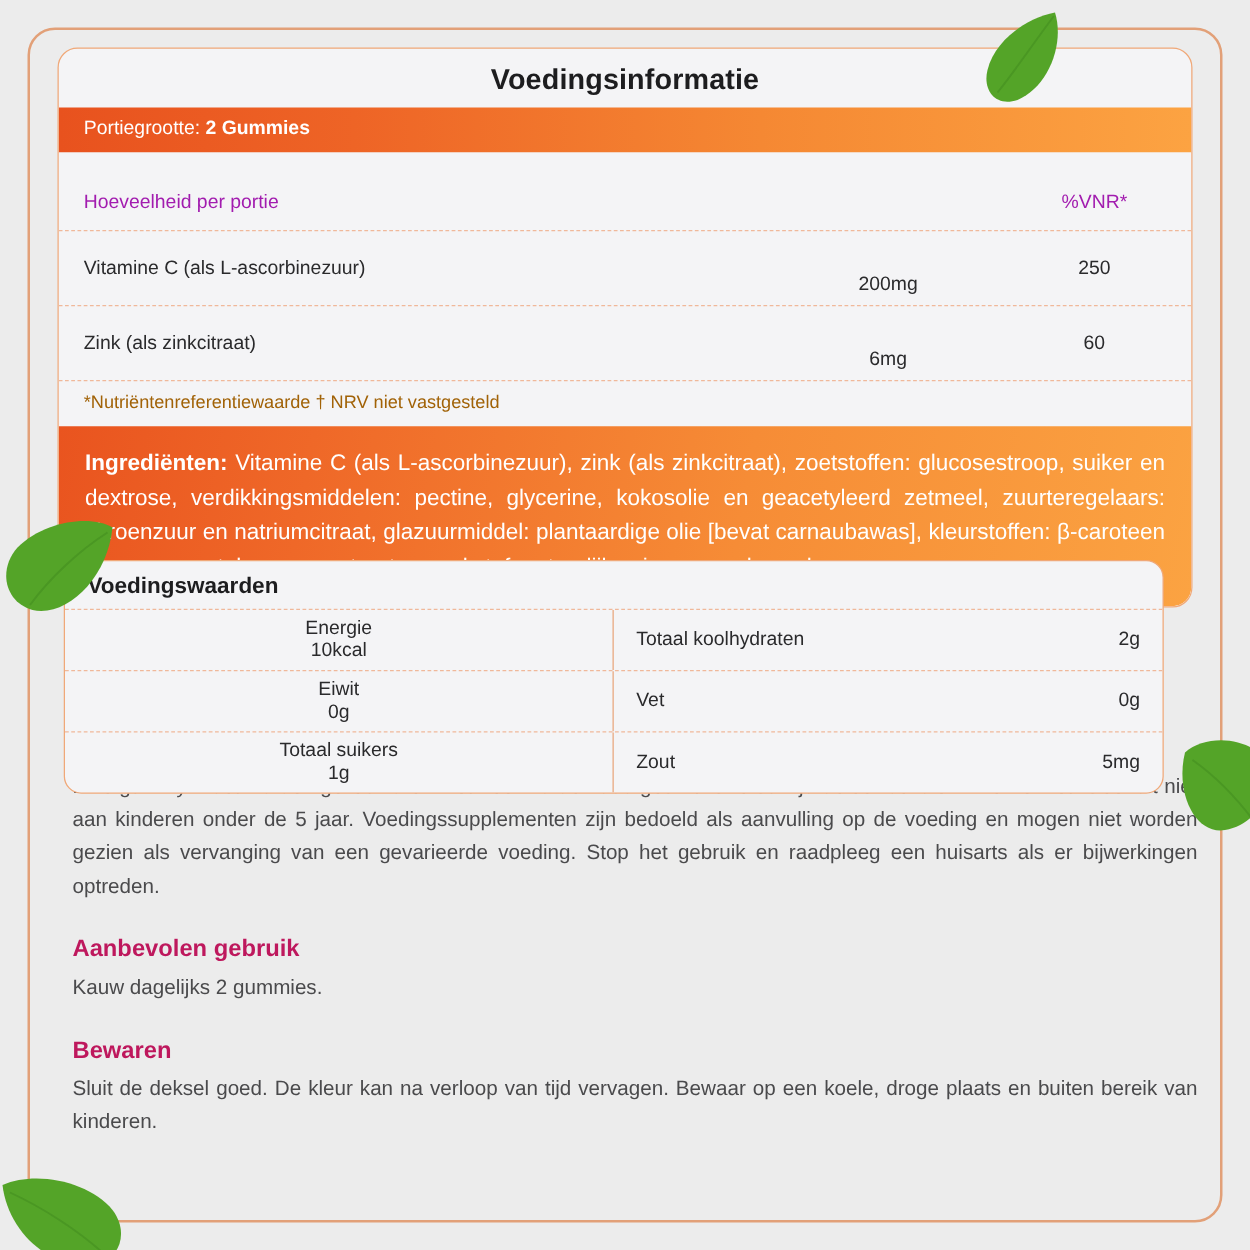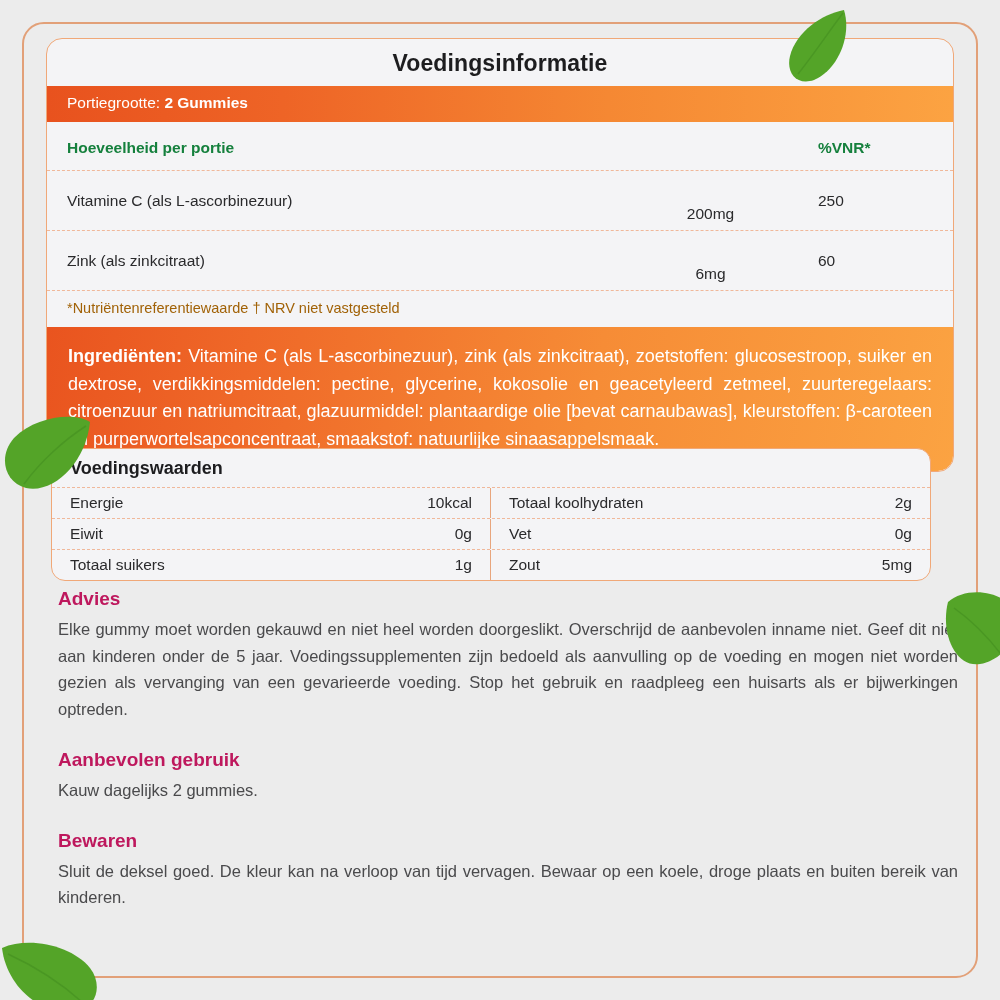--- a/index.html
+++ b/index.html
@@ -71,28 +71,28 @@
 
   .facts-row {
     display: flex;
     align-items: center;
     padding: 7px 20px;
     font-size: 15.5px;
     color: #2a2a2c;
     border-bottom: 1px dashed #f0b89a;
   }
   .facts-row.header {
-    font-weight: bold;
-    color: #15803d;
-    padding-top: 12px;
+    font-weight: normal;
+    color: #a21caf;
+    padding-top: 26px;
     padding-bottom: 9px;
   }
   .facts-row .nm  { flex: 1 1 auto; }
   .facts-row .amt { width: 215px; text-align: center; margin-top: 27px; }
-  .facts-row .dv  { width: 115px; }
+  .facts-row .dv  { width: 115px; text-align: center; }
 
   #facts-footnote {
     text-align: left;
     font-size: 14.5px;
     color: #a16207;
     padding: 9px 20px 11px 20px;
   }
 
   
   #ingredients-block {
@@ -131,21 +131,21 @@
     border-top: 1px dashed #f0b89a;
   }
   .nut-cell {
     flex: 1 1 50%;
     display: flex;
     align-items: center;
     padding: 6px 18px;
     font-size: 15.5px;
     color: #2a2a2c;
   }
-  .nut-cell:first-child { border-right: 1px solid #e8a57c; }
+  .nut-cell:first-child { border-right: 1px solid #e8a57c; flex-direction: column; }
   .nut-cell .lbl { flex: 1 1 auto; }
   .nut-cell .val { text-align: right; }
 
   
   #advice-area {
     position: absolute;
     left: 58px;
     top: 588px;
     width: 900px;
     z-index: 2;

